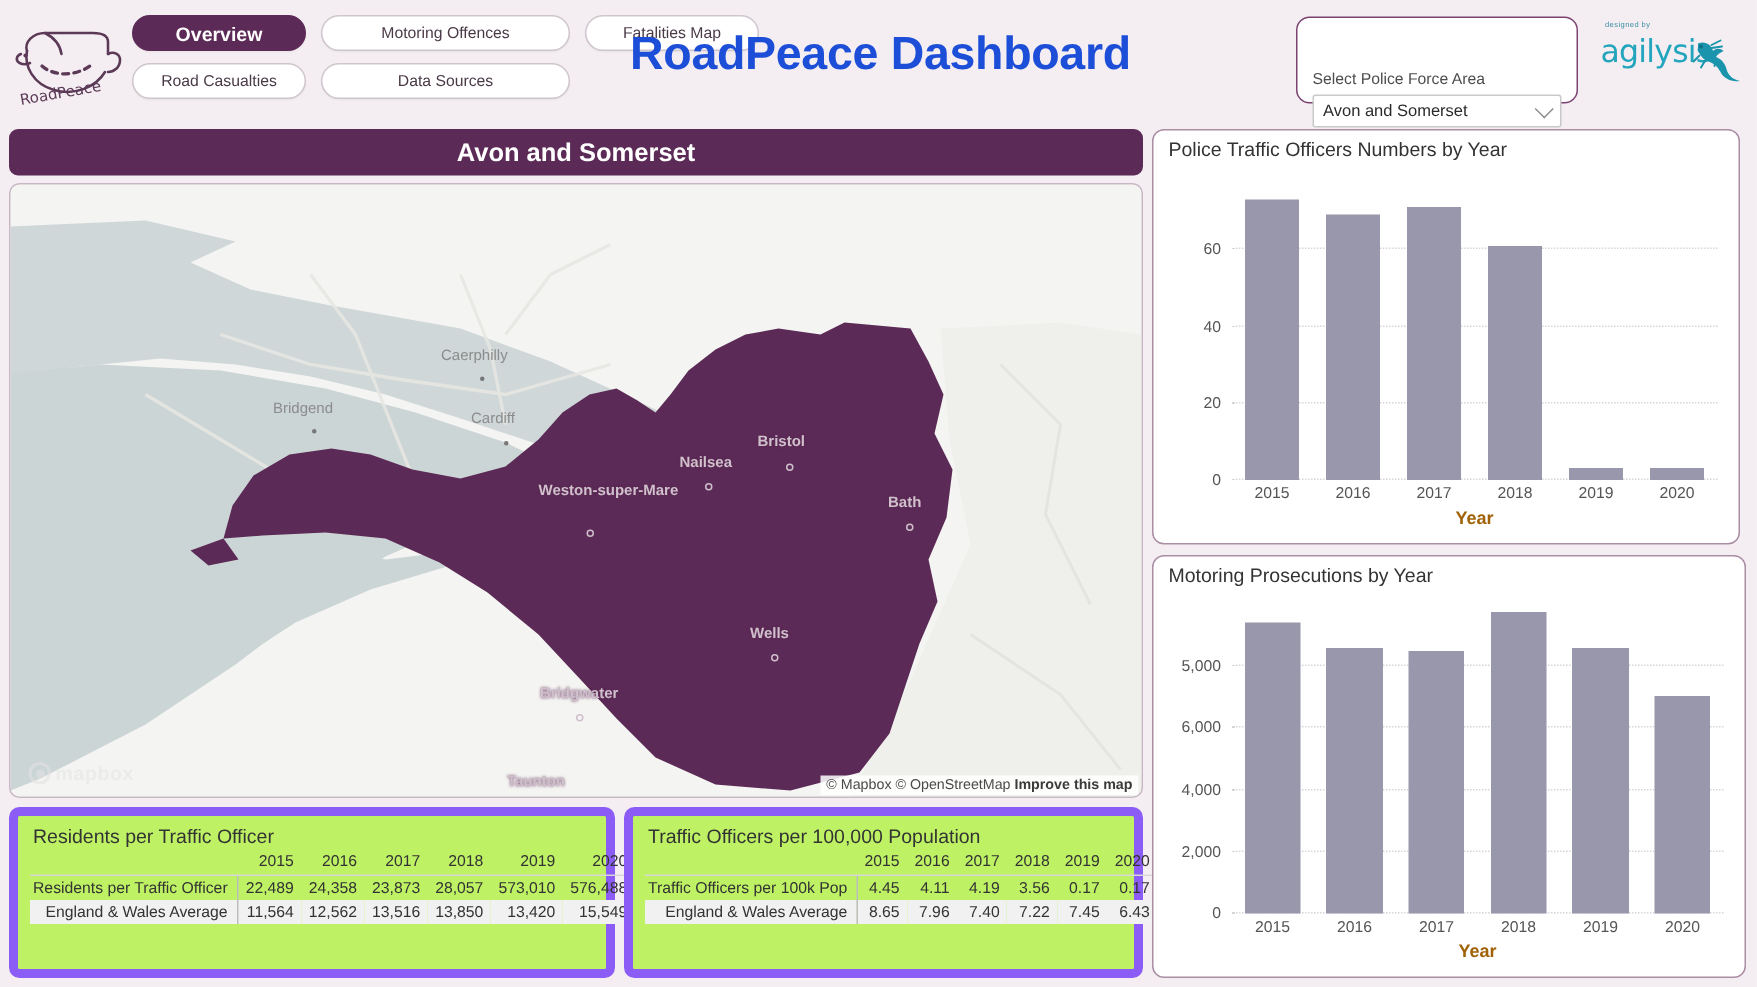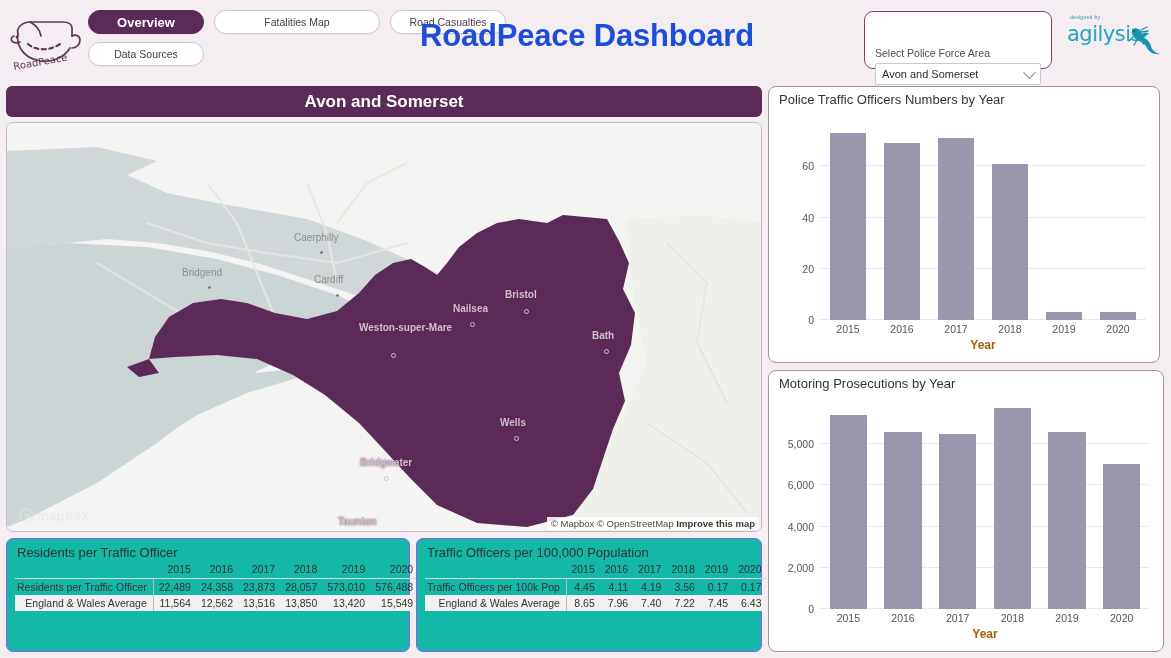--- a/index.html
+++ b/index.html
@@ -157,23 +157,23 @@
     font-size: 9.5px; color: #4a4a4a;
     background: rgba(255,255,255,0.85);
     padding: 1px 4px;
     white-space: nowrap;
   }
   .map-attrib a { color: #3a3a3a; text-decoration: none; font-weight: bold; }
 
   
   .table-card {
     position: absolute;
-    border: 1px solid #8b5cf6;
+    border: 6px solid #8b5cf6;
     border-radius: 7px;
-    background: #14b8a6;
+    background: #bef264;
     padding: 6px 8px;
   }
   #table-residents { left: 6px; top: 538px; width: 404px; height: 114px; }
   #table-per100k  { left: 416px; top: 538px; width: 346px; height: 114px; }
   .table-title {
     font-size: 13px; color: #333; margin-bottom: 2px; padding-left: 2px;
   }
   table.dtbl { width: 100%; border-collapse: collapse; }
   table.dtbl th, table.dtbl td { font-size: 10.5px; color: #333; }
   table.dtbl thead th {
@@ -265,20 +265,21 @@
           <path d="M24 16 C30 19 34 24 35 30"></path>
         </g>
         <path d="M22 38 C30 45 44 45 54 38" fill="none" stroke="#5c3a57" stroke-width="2.2" stroke-linecap="round" stroke-dasharray="4 3.5"></path>
         <circle cx="11" cy="31" r="1.4" fill="#5c3a57"></circle>
         <text x="8" y="64" font-family="DejaVu Sans" font-size="10" fill="#5c3a57" transform="rotate(-10 8 64)">RoadPeace</text>
       </svg>
     </div>
 
     <div class="nav-grid">
       <div class="nav-btn active">Overview</div>
+      <div class="nav-btn">Motoring Offences</div>
       <div class="nav-btn">Fatalities Map</div>
       <div class="nav-btn">Road Casualties</div>
       <div class="nav-btn">Data Sources</div>
     </div>
 
     <div class="dash-title">RoadPeace Dashboard</div>
 
     <div class="force-select-box">
       <div class="force-select-label">Select Police Force Area</div>
       <div class="force-select-control">

